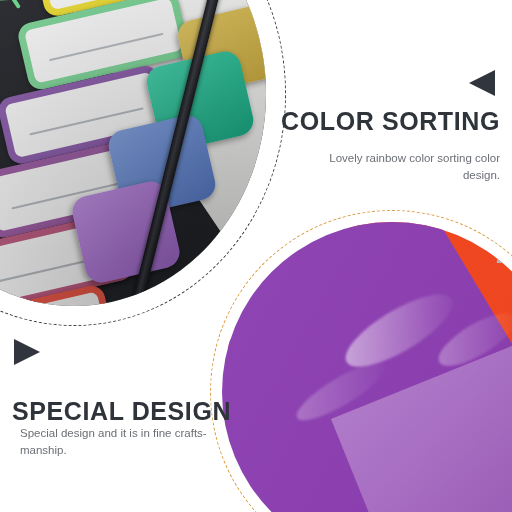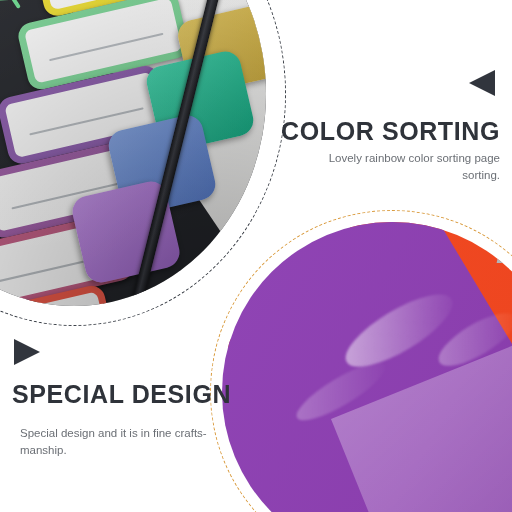--- a/index.html
+++ b/index.html
@@ -273,20 +273,20 @@
       <div class="sheet-orange-light"></div>
       <div class="top-strip"></div>
       <div class="gloss" style="left:34%;top:26%;width:36%;height:12%;transform:rotate(-31deg);"></div>
       <div class="gloss" style="left:20%;top:46%;width:30%;height:8%;transform:rotate(-31deg);opacity:.5;"></div>
       <div class="gloss" style="left:62%;top:30%;width:26%;height:9%;transform:rotate(-31deg);opacity:.6;"></div>
     </div>
   </div>
   <div class="dash-ring-orange"></div>
 
   <div class="arrow arrow-left" style="left:469px;top:70px;"></div>
-  <div class="headline ta-right" style="right:12px;top:117px;text-align:center;">COLOR SORTING</div>
-  <div class="body-copy ta-right" style="right:12px;top:150px;width:200px;">Lovely rainbow color sorting page sorting.</div>
+  <div class="headline ta-right" style="right:12px;top:107px;text-align:center;">COLOR SORTING</div>
+  <div class="body-copy ta-right" style="right:12px;top:150px;width:200px;">Lovely rainbow color sorting color design.</div>
 
   <div class="arrow arrow-right" style="left:14px;top:339px;"></div>
-  <div class="headline ta-left" style="left:12px;top:380px;">SPECIAL DESIGN</div>
+  <div class="headline ta-left" style="left:12px;top:397px;">SPECIAL DESIGN</div>
   <div class="body-copy ta-left" style="left:20px;top:425px;width:196px;">Special design and it is in fine crafts-manship.</div>
 
 </div>
 
 </body></html>

